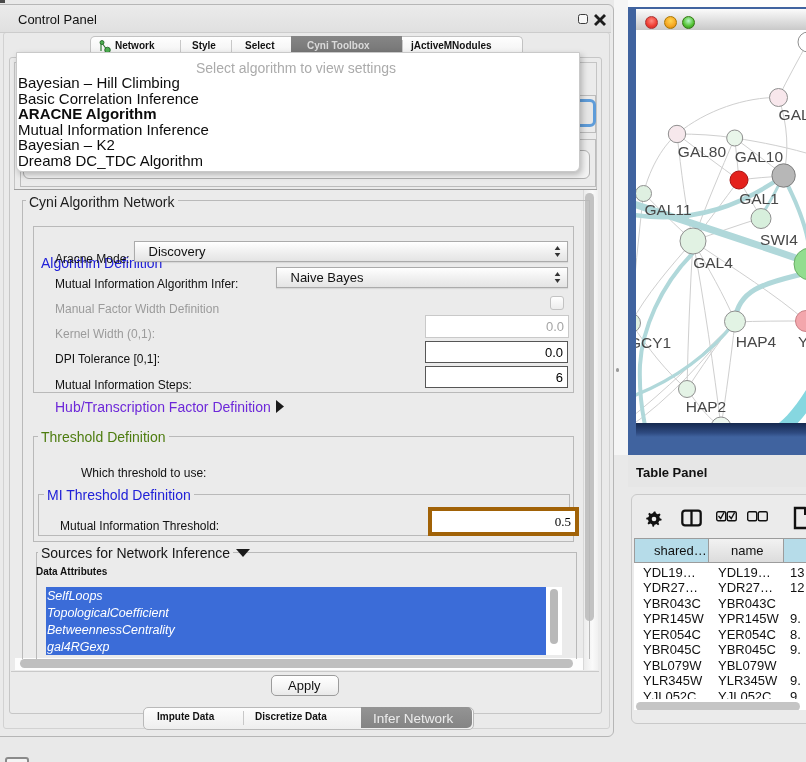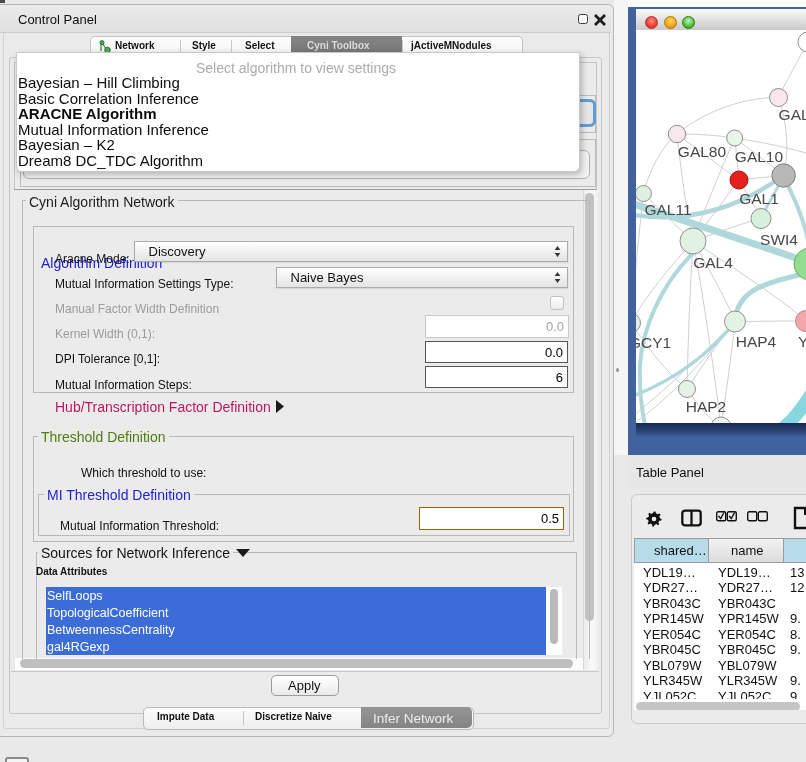--- a/index.html
+++ b/index.html
@@ -77,21 +77,21 @@
 
 <div class="abs blbl" style="left:55px;top:245px;">Aracne Mode:</div>
 <div class="combo" style="left:134px;top:241px;width:432px;height:19px;">
   <span class="ct">Discovery</span>
   <svg style="position:absolute;right:6px;top:4px;" width="7" height="11" viewBox="0 0 7 11">
     <path d="M3.5 0 L6.3 4 L0.7 4 Z" fill="#333"></path>
         <path d="M3.5 11 L6.3 7 L0.7 7 Z" fill="#333"></path>
   </svg>
 </div>
 
-<div class="abs blbl" style="left:55px;top:270px;">Mutual Information Settings Type:</div>
+<div class="abs blbl" style="left:55px;top:270px;">Mutual Information Algorithm Infer:</div>
 <div class="combo" style="left:276px;top:267px;width:290px;height:19px;">
   <span class="ct">Naive Bayes</span>
   <svg style="position:absolute;right:6px;top:4px;" width="7" height="11" viewBox="0 0 7 11">
     <path d="M3.5 0 L6.3 4 L0.7 4 Z" fill="#333"></path>
         <path d="M3.5 11 L6.3 7 L0.7 7 Z" fill="#333"></path>
   </svg>
 </div>
 
 <div class="abs blbl" style="left:55px;top:295px;color:#9b9b9b;">Manual Factor Width Definition</div>
 <div class="abs" style="left:550px;top:296px;width:12px;height:12px;border:1px solid #c3c3c3;border-radius:3px;background:linear-gradient(#ffffff,#ededed);"></div>
@@ -104,47 +104,47 @@
 <div class="abs blbl" style="left:55px;top:345px;">DPI Tolerance [0,1]:</div>
 <div class="tf" style="left:425px;top:341px;width:141px;height:20px;border:1.5px solid #565656;">
   <span style="top:3px;color:#000;">0.0</span>
     </div>
 
 <div class="abs blbl" style="left:55px;top:371px;">Mutual Information Steps:</div>
 <div class="tf" style="left:425px;top:366px;width:141px;height:20px;border:1.5px solid #565656;">
   <span style="top:3px;color:#000;">6</span>
     </div>
 
-<div class="abs" style="left:55px;top:399px;font-size:14px;color:#be185d;">Hub/Transcription Factor Definition</div>
+<div class="abs" style="left:55px;top:399px;font-size:14px;color:#6d28d9;">Hub/Transcription Factor Definition</div>
 <svg class="abs" style="left:275px;top:400px;" width="10" height="13" viewBox="0 0 10 13">
   <path d="M1 0 L9 6.5 L1 13 Z" fill="#1a1a1a"></path>
     </svg>
 
 <div class="grp" style="left:33px;top:436px;width:539px;height:104px;"></div>
 <div class="grplbl" style="left:38px;top:429px;color:#4d7c0f;">Threshold Definition</div>
 
 <div class="abs blbl" style="left:81px;top:459px;">Which threshold to use:</div>
 
 <div class="grp" style="left:38px;top:494px;width:530px;height:40px;"></div>
 <div class="grplbl" style="left:44px;top:487px;color:#2121d8;">MI Threshold Definition</div>
 <div class="abs blbl" style="left:60px;top:512px;">Mutual Information Threshold:</div>
-<div class="tf" style="left:419px;top:507px;width:143px;height:21px;border:1px solid #a16207;">
+<div class="tf" style="left:428px;top:507px;width:143px;height:21px;border:4px solid #a16207;font-family:Liberation Serif, serif;">
   <span style="top:3px;color:#000;">0.5</span>
     </div>
 
 <div class="grp" style="left:36px;top:552px;width:539px;height:106px;border-bottom:none;"></div>
 <div class="grplbl" style="left:38px;top:545px;color:#151515;">Sources for Network Inference</div>
 <svg class="abs" style="left:236px;top:549px;" width="14" height="8" viewBox="0 0 14 8">
   <path d="M0 0 L14 0 L7 8 Z" fill="#1a1a1a"></path>
     </svg>
 <div class="abs tbl" style="left:36px;top:566px;">Data Attributes</div>
 
 <div class="abs" style="left:46px;top:587px;width:516px;height:68px;background:#ffffff;"></div>
 <div class="abs" style="left:46px;top:587px;width:500px;height:68px;background:#3b6cd8;"></div>
-<div class="abs" style="left:47px;top:588px;font-size:12.5px;color:#fff;line-height:17.1px;">
+<div class="abs" style="left:47px;top:588px;font-size:12.5px;color:#fff;line-height:17.1px;font-style:italic;">
 SelfLoops<br>TopologicalCoefficient<br>BetweennessCentrality<br>gal4RGexp</div>
 <div class="abs" style="left:550px;top:589px;width:8px;height:55px;background:#b9b9b9;border-radius:4px;"></div>
 
 <div class="abs" style="left:16px;top:52px;width:562px;height:118px;background:#fff;
      border:1px solid #c9c9c9;border-radius:0 0 6px 6px;box-shadow:2px 3px 6px rgba(0,0,0,0.25);"></div>
 <div class="abs" style="left:196px;top:60px;font-size:14px;color:#ababab;">Select algorithm to view settings</div>
 <div class="abs" style="left:18px;top:75px;font-size:15px;color:#0c0c0c;line-height:15.5px;">
 Bayesian – Hill Climbing<br>
 Basic Correlation Inference<br>
 <b>ARACNE Algorithm</b><br>
@@ -156,21 +156,21 @@
 <div class="abs" style="left:271px;top:675px;width:66px;height:19px;border:1px solid #9c9c9c;border-radius:5px;
      background:linear-gradient(#ffffff,#f5f5f5 55%,#e9e9e9);"></div>
 <div class="abs lbl" style="left:288px;top:678px;">Apply</div>
 
 <div class="abs" style="left:143px;top:707px;width:329px;height:21px;border:1px solid #b9b9b9;
      border-radius:5px;background:linear-gradient(#fdfdfd,#eeeeee);"></div>
 <div class="abs" style="left:243px;top:711px;width:1px;height:14px;background:#c8c8c8;"></div>
 <div class="abs" style="left:361px;top:707px;width:111px;height:21px;border-radius:0 5px 5px 0;
      background:linear-gradient(#949494,#848484);"></div>
 <div class="abs tbl" style="left:157px;top:711px;">Impute Data</div>
-<div class="abs tbl" style="left:255px;top:711px;">Discretize Naive</div>
+<div class="abs tbl" style="left:255px;top:711px;">Discretize Data</div>
 <div class="abs" style="left:373px;top:711px;color:#ececec;font-size:13.5px;white-space:nowrap;">Infer Network</div>
 
 <div class="abs" style="left:5px;top:757px;width:20px;height:14px;border:2px solid #8a8a8a;border-radius:3px;background:#f4f4f4;"></div>
 <div class="abs" style="left:0px;top:0px;width:5px;height:3px;background:#4a4a4a;"></div>
 
 <div class="abs" style="left:614px;top:0px;width:14px;height:455px;background:#f5f5f5;"></div>
 <div class="abs" style="left:614px;top:455px;width:14px;height:307px;background:#e9e9e9;"></div>
 <div class="abs" style="left:616px;top:368px;width:3px;height:4px;background:#9a9a9a;border-radius:2px;"></div>
 
 <div class="abs" style="left:628px;top:0px;width:178px;height:7px;background:#fdfdfd;"></div>
@@ -255,21 +255,21 @@
     <text x="14" y="318">GCY1</text>
     <text x="120" y="317">HAP4</text>
     <text x="162" y="317" text-anchor="start">Y</text>
     <text x="70" y="382">HAP2</text>
   </g>
 </svg>
 </div>
 
 <div class="abs" style="left:628px;top:455px;width:178px;height:307px;background:#e9e9e9;"></div>
 <div class="abs" style="left:628px;top:455px;width:178px;height:32px;background:#e6e6e6;"></div>
-<div class="abs lbl" style="left:636px;top:465px;">Table Panel</div>
+<div class="abs lbl" style="left:636px;top:465px;font-weight:bold;">Table Panel</div>
 
 <div class="abs" style="left:631px;top:494px;width:180px;height:228px;background:#ebebeb;border:1px solid #c9c9c9;border-radius:6px;"></div>
 
 <svg class="abs" style="left:646px;top:510px;" width="16" height="17" viewBox="0 0 18 18">
   <path fill="#111" d="M9 1 L10.6 1 L11.2 3.2 A6 6 0 0 1 13.1 4.3 L15.3 3.5 L16.4 4.9 L15 6.7 A6 6 0 0 1 15.5 8.8 L17.6 9.6 L17.3 11.3 L15 11.6 A6 6 0 0 1 13.9 13.4 L14.9 15.5 L13.6 16.6 L11.7 15.3 A6 6 0 0 1 9.6 16 L8.9 18.2 L7.2 18 L6.9 15.7 A6 6 0 0 1 5 14.7 L2.9 15.7 L1.7 14.4 L3 12.5 A6 6 0 0 1 2.4 10.5 L0.2 9.8 L0.4 8.1 L2.6 7.7 A6 6 0 0 1 3.6 5.8 L2.5 3.8 L3.8 2.6 L5.7 3.8 A6 6 0 0 1 7.6 3.1 Z"></path>
   <circle cx="9" cy="9.6" r="2.6" fill="#ebebeb"></circle>
 </svg>
 <svg class="abs" style="left:681px;top:509px;" width="21" height="18" viewBox="0 0 24 20">
   <rect x="1.5" y="1.5" width="21" height="17" rx="3" fill="none" stroke="#111" stroke-width="2.6"></rect>
   <line x1="12" y1="2" x2="12" y2="18" stroke="#111" stroke-width="2.6"></line>

